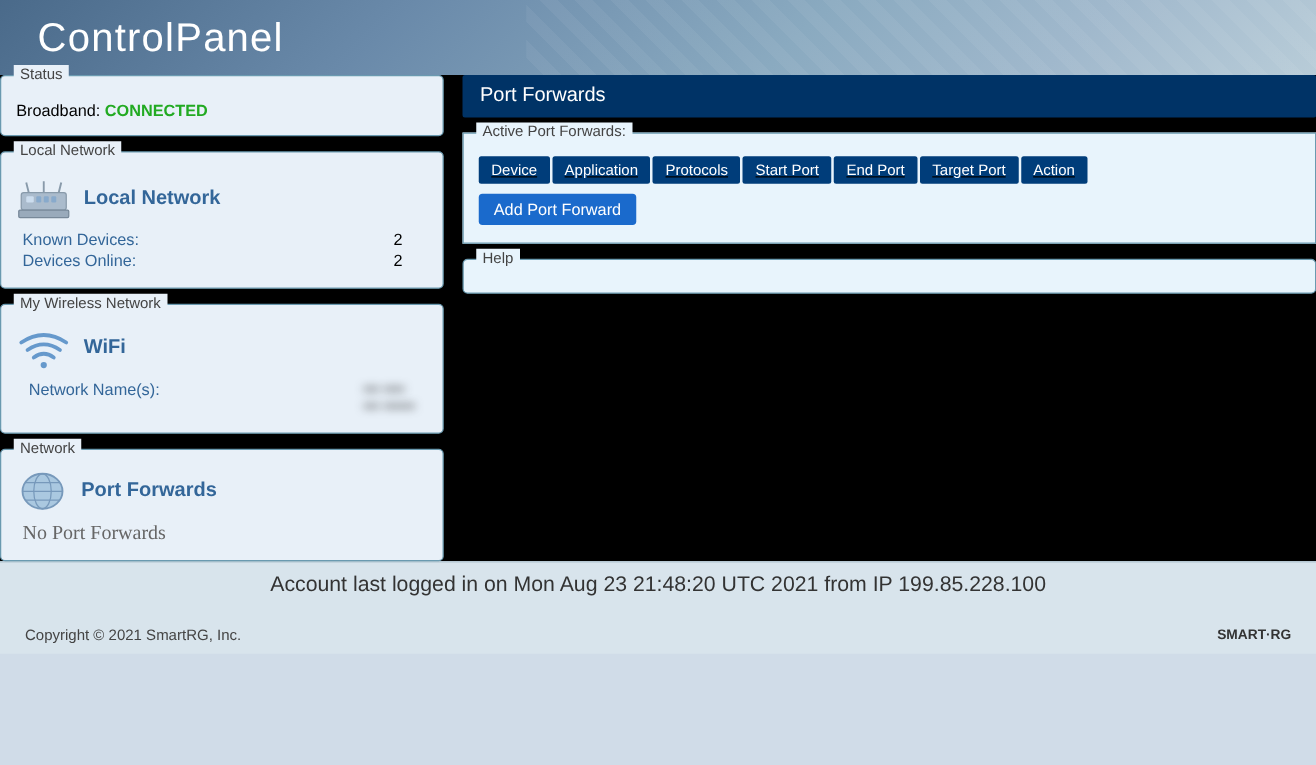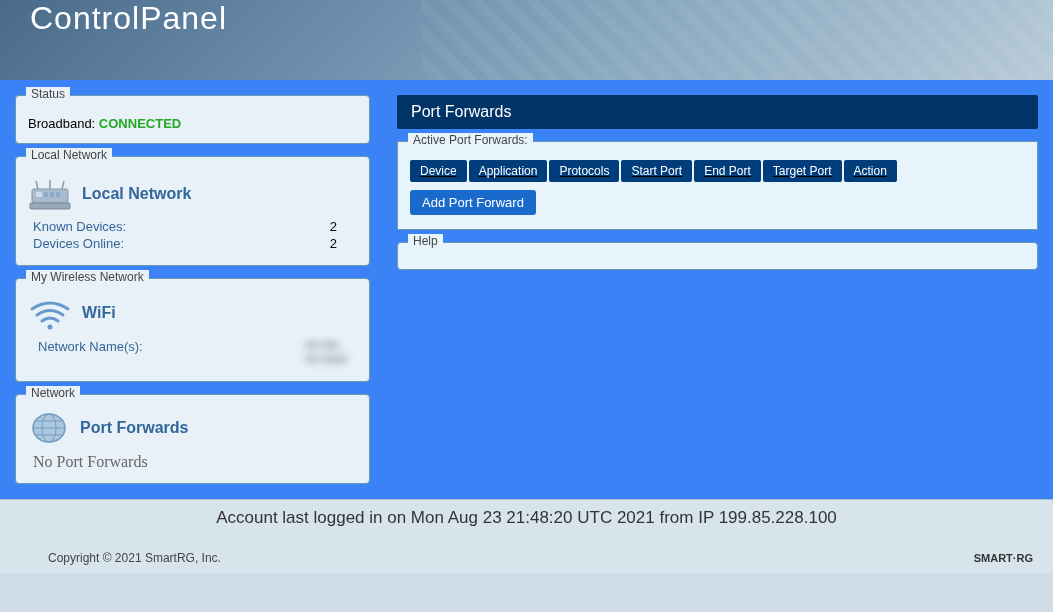--- a/index.html
+++ b/index.html
@@ -1,23 +1,23 @@
 <!DOCTYPE html>
 <html><head>
   <meta charset="utf-8">
   <style>
     * { box-sizing: border-box; margin: 0; padding: 0; }
     body { font-family: Arial, sans-serif; font-size: 13px; background: #d0dce8; min-height: 612px; min-width: 1053px; }
 
     
     .header {
       background: linear-gradient(135deg, #4a6a8a 0%, #6a8aaa 30%, #8aaac0 60%, #a0b8cc 80%, #b8ccd8 100%);
-      height: 80px;
-      display: flex;
-      align-items: flex-start;
+      height: 60px;
+      display: flex;
+      align-items: center;
       padding: 0 30px;
       position: relative;
       overflow: hidden;
     }
     .header::after {
       content: '';
       position: absolute;
       top: 0; right: 0; bottom: 0; left: 40%;
       background: repeating-linear-gradient(
         45deg,
@@ -31,23 +31,22 @@
       color: white;
       font-size: 32px;
       font-weight: bold;
       letter-spacing: 1px;
     }
     .header-title span { font-weight: 300; }
 
     
     .main-content {
       display: flex;
-      padding: 15px;
-      gap: 27px;
-      background: #3b82f6;
+      gap: 15px;
+      background: #000000;
     }
 
     
     .left-panel {
       width: 355px;
       flex-shrink: 0;
       display: flex;
       flex-direction: column;
       gap: 12px;
     }
@@ -225,21 +224,20 @@
     .footer-top {
       font-size: 17px;
       color: #333;
       margin-bottom: 23px;
     }
     .footer-bottom {
       display: flex;
       justify-content: space-between;
       align-items: center;
       font-size: 12px;
-      margin-left: 28px;
     }
     .footer-links a {
       color: #1a6acc;
       text-decoration: none;
       margin: 0 2px;
     }
     .footer-copyright { color: #444; }
     .footer-brand {
       font-size: 11px;
       color: #333;

